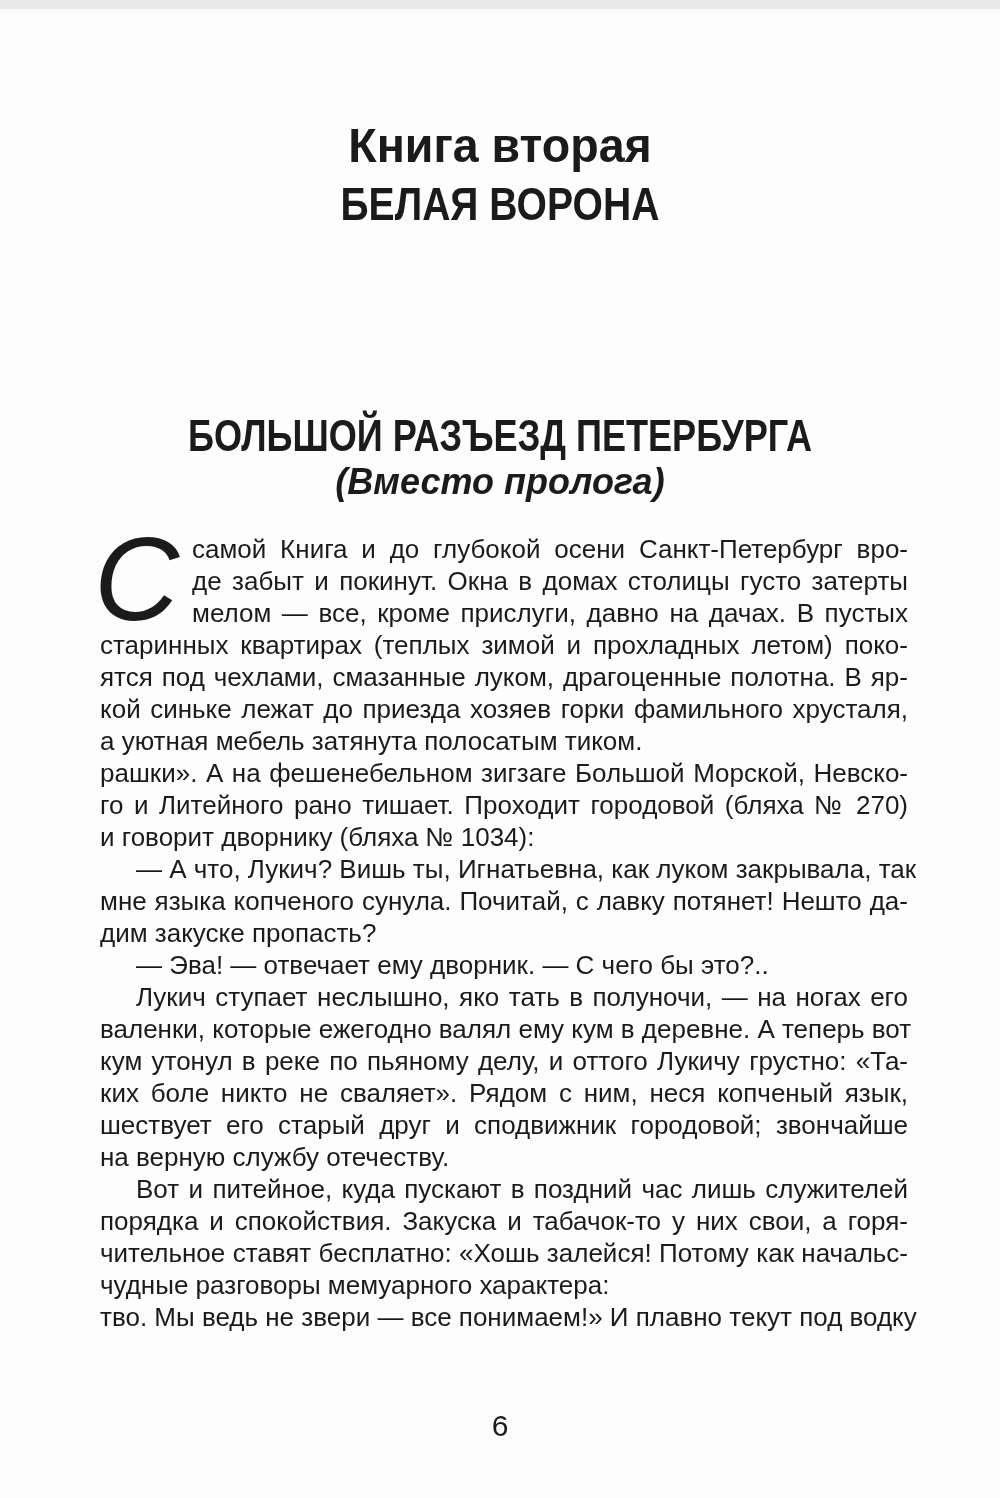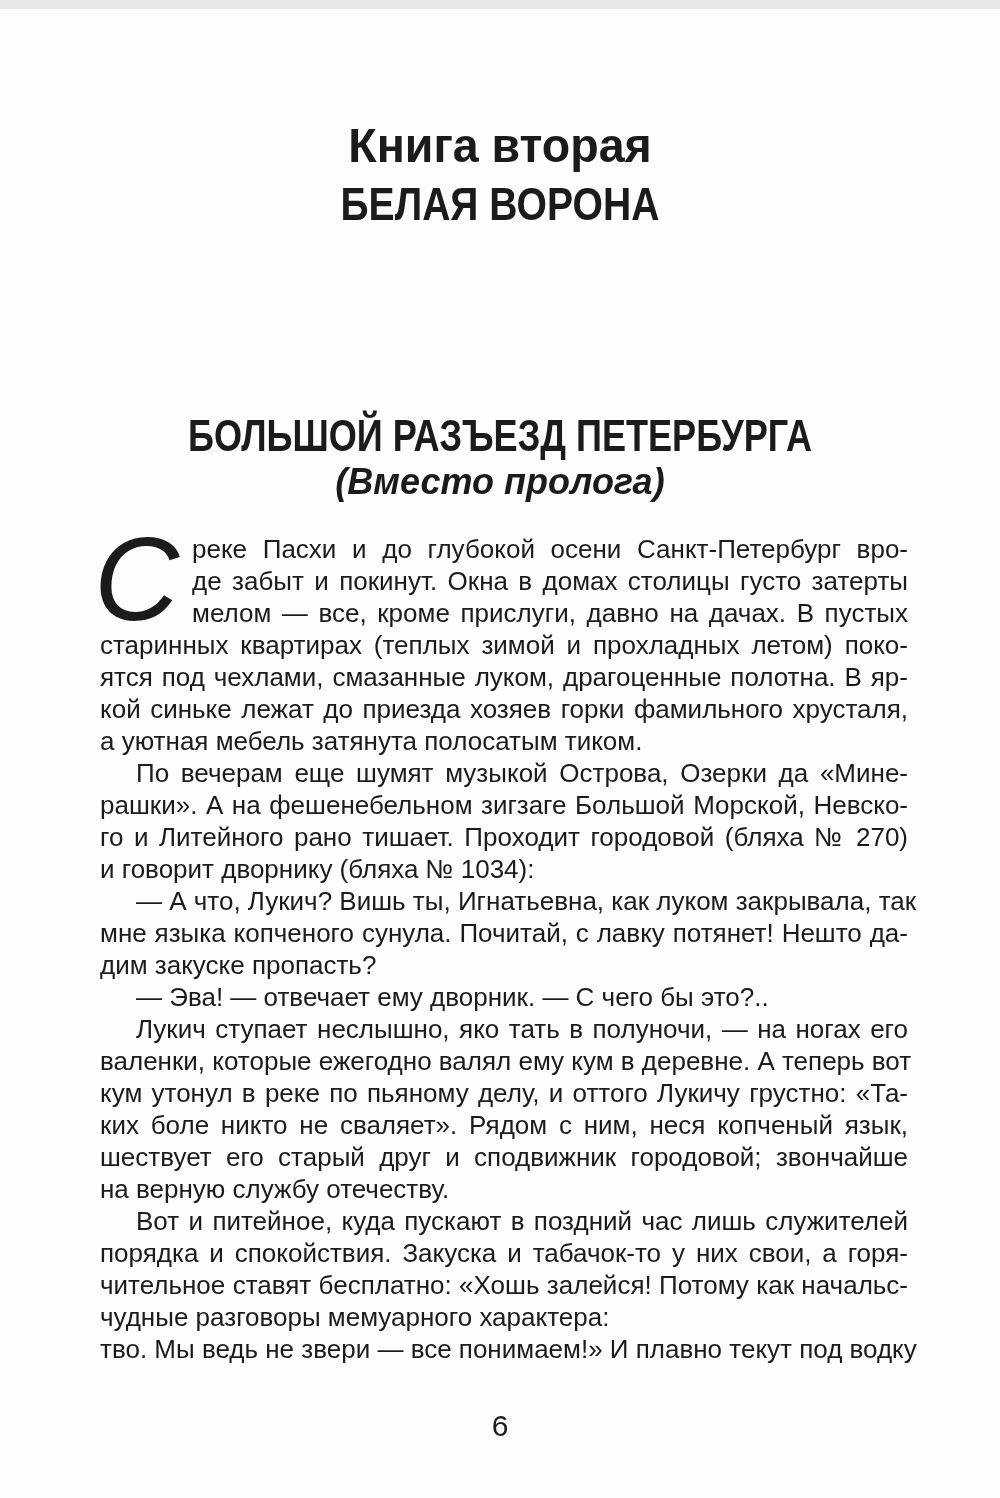--- a/index.html
+++ b/index.html
@@ -126,30 +126,29 @@
 
   <div class="book-subtitle">БЕЛАЯ ВОРОНА</div>
 
   <div class="chapter-title">БОЛЬШОЙ РАЗЪЕЗД ПЕТЕРБУРГА</div>
 
   <div class="chapter-subtitle">(Вместо пролога)</div>
 
   <main class="body-text">
       <div class="para">
         <span class="dropcap">С</span>
-        <div class="line beside-dropcap">реке Пасхи и до глубокой осени Санкт-Петербург вро-</div>
+        <div class="line beside-dropcap">самой Книга и до глубокой осени Санкт-Петербург вро-</div>
         <div class="line beside-dropcap">де забыт и покинут. Окна в домах столицы густо затерты</div>
         <div class="line beside-dropcap">мелом — все, кроме прислуги, давно на дачах. В пустых</div>
         <div class="line">старинных квартирах (теплых зимой и прохладных летом) поко-</div>
         <div class="line">ятся под чехлами, смазанные луком, драгоценные полотна. В яр-</div>
         <div class="line">кой синьке лежат до приезда хозяев горки фамильного хрусталя,</div>
         <div class="line lastline">а уютная мебель затянута полосатым тиком.</div>
       </div>
       <div class="para">
-        <div class="line first-indent">По вечерам еще шумят музыкой Острова, Озерки да «Мине-</div>
         <div class="line">рашки». А на фешенебельном зигзаге Большой Морской, Невско-</div>
         <div class="line">го и Литейного рано тишает. Проходит городовой (бляха № 270)</div>
         <div class="line lastline">и говорит дворнику (бляха № 1034):</div>
       </div>
       <div class="para">
         <div class="line first-indent">— А что, Лукич? Вишь ты, Игнатьевна, как луком закрывала, так</div>
         <div class="line">мне языка копченого сунула. Почитай, с лавку потянет! Нешто да-</div>
         <div class="line lastline">дим закуске пропасть?</div>
       </div>
       <div class="para">

